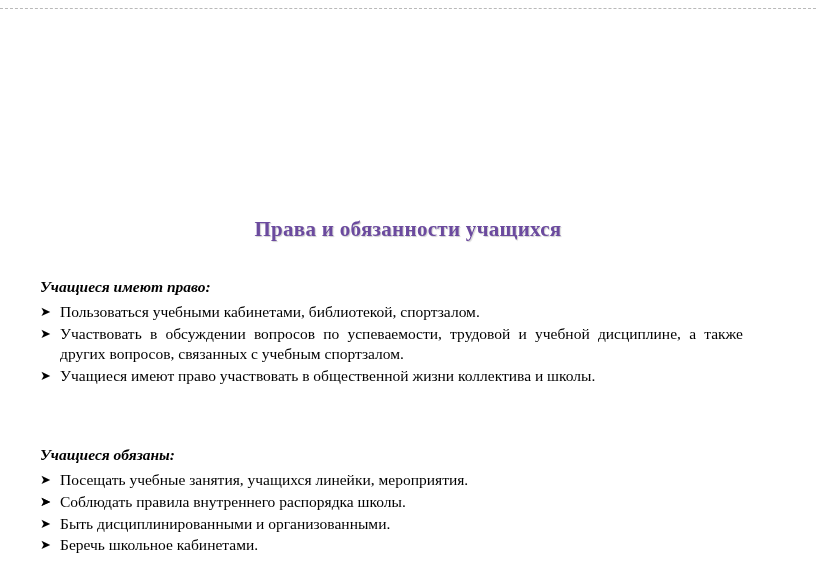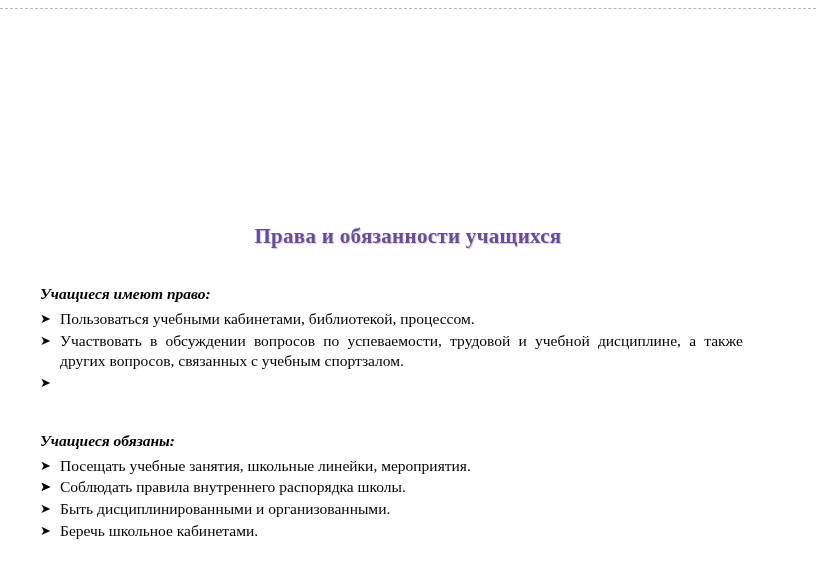--- a/index.html
+++ b/index.html
@@ -23,21 +23,21 @@
   .top-dashed-rule {
     position: absolute;
     top: 8px;
     left: 0;
     width: 816px;
     height: 0;
     border-top: 1px dashed #b9b9b9;
   }
   .content {
     position: absolute;
-    top: 224px;
+    top: 217px;
     left: 0;
     width: 816px;
   }
   .doc-title {
     text-align: center;
     font-family: "Liberation Serif", serif;
     font-size: 21px;
     font-weight: bold;
     color: #6b4a9e;
     letter-spacing: 0.3px;
@@ -97,38 +97,39 @@
 
   <div class="content">
 
     <h1 class="doc-title">Права и обязанности учащихся</h1>
 
     <div class="section first">
       <div class="section-heading">Учащиеся имеют право:</div>
       <ul class="bullets">
         <li>
           <span class="arrow-icon">➤</span>
-          <span>Пользоваться учебными кабинетами, библиотекой, процессом.</span>
+          <span>Пользоваться учебными кабинетами, библиотекой, спортзалом.</span>
         </li>
         <li class="justify-block">
           <span class="arrow-icon">➤</span>
           <span>Участвовать в обсуждении вопросов по успеваемости, трудовой и учебной дисциплине, а также других вопросов, связанных с учебным спортзалом.</span>
         </li>
         <li>
           <span class="arrow-icon">➤</span>
+          <span>Учащиеся имеют право участвовать в общественной жизни коллектива и школы.</span>
         </li>
       </ul>
     </div>
 
     <div class="section second">
       <div class="section-heading">Учащиеся обязаны:</div>
       <ul class="bullets">
         <li>
           <span class="arrow-icon">➤</span>
-          <span>Посещать учебные занятия,  школьные линейки, мероприятия.</span>
+          <span>Посещать учебные занятия,  учащихся линейки, мероприятия.</span>
         </li>
         <li>
           <span class="arrow-icon">➤</span>
         </li>
         <li>
           <span class="arrow-icon">➤</span>
           <span>Соблюдать правила внутреннего распорядка школы.</span>
         </li>
         <li>
           <span class="arrow-icon">➤</span>

